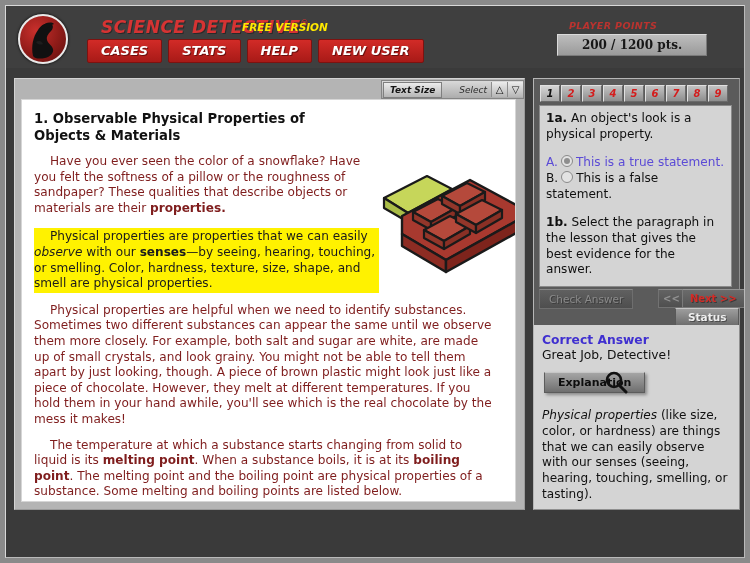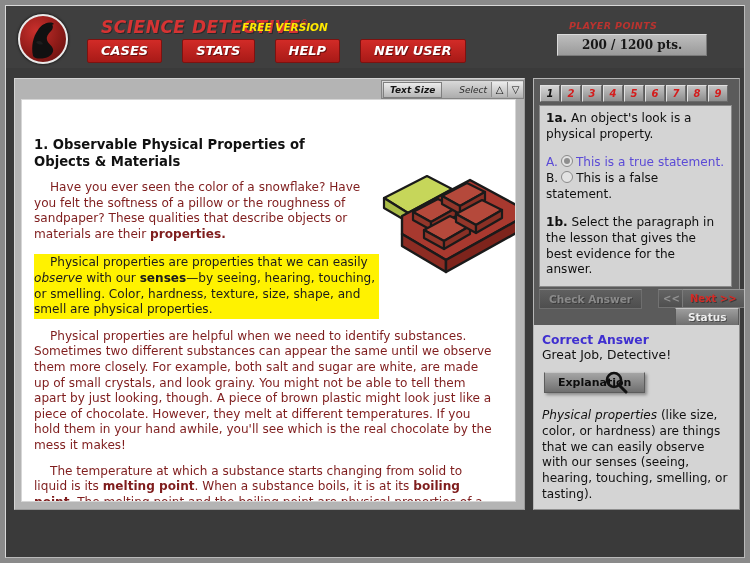--- a/index.html
+++ b/index.html
@@ -68,21 +68,21 @@
     font-size: 10.5px;
     font-weight: bold;
     font-style: italic;
     color: #ffe900;
     white-space: nowrap;
   }
   .navbar {
     position: absolute;
     left: 81px; top: 33px;
     display: flex;
-    gap: 20px;
+    gap: 6px;
   }
   .navbtn {
     background: linear-gradient(#d22b27, #a81a17);
     color: #fff;
     font-size: 13px;
     font-weight: bold;
     font-style: italic;
     padding: 4px 13px 5px 13px;
     border-radius: 2px;
     border: 1px solid #7d1210;
@@ -166,21 +166,21 @@
   }
   .lesson-page {
     position: absolute;
     left: 6px; top: 20px;
     width: 495px; height: 403px;
     background: #ffffff;
     overflow: hidden;
     border: 1px solid #d6d6d6;
     box-sizing: border-box;
   }
-  .lesson-inner { padding: 8px 22px 0 12px; margin-top: 26px; }
+  .lesson-inner { padding: 8px 22px 0 12px; }
   h1.lesson-title {
     margin: 2px 0 0 0;
     font-size: 13.2px;
     font-weight: bold;
     color: #111;
     line-height: 17px;
     width: 330px;
   }
   p.lt {
     margin: 10px 0 0 0;
@@ -272,21 +272,21 @@
     left: 2px; top: 2px;
     width: 6px; height: 6px;
     border-radius: 50%;
     background: #8e8e8e;
   }
   .q2 { margin-top: 12px; }
 
   .btnrow { position: absolute; left: 0; top: 210px; width: 205px; height: 36px; }
   .check-btn {
     position: absolute; left: 5px; top: 0;
-    font-size: 10.5px; font-weight: bold;
+    font-size: 10.5px; font-weight: normal;
     color: #8a8a8a;
     background: linear-gradient(#606060, #4e4e4e);
     border: 1px solid #6e6e6e;
     border-top-color: #878787;
     padding: 3px 9px;
     cursor: default;
     white-space: nowrap;
     text-shadow: 1px 1px 0 #3c3c3c;
   }
   .prev-btn {

